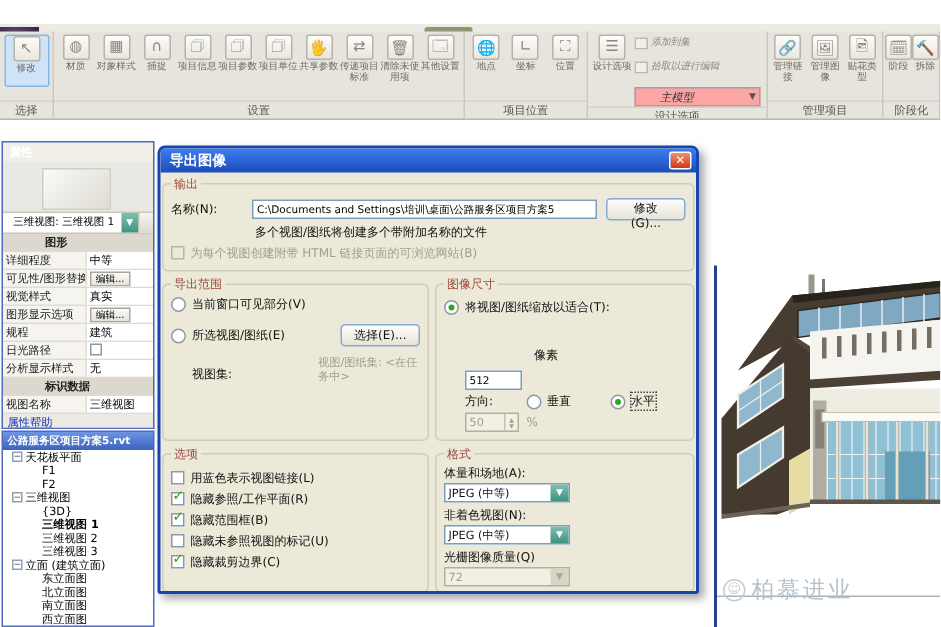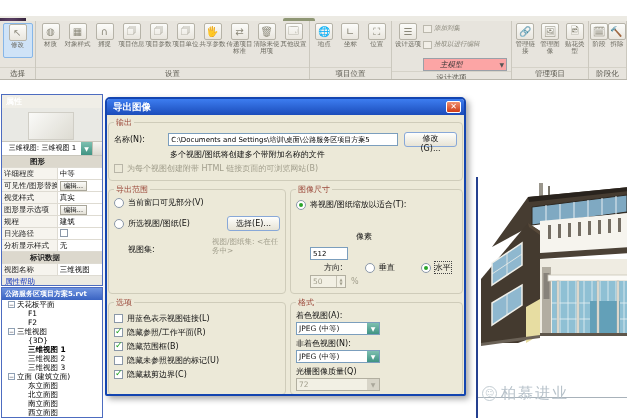--- a/index.html
+++ b/index.html
@@ -471,21 +471,21 @@
         <fieldset class="c2">
           <legend>图像尺寸</legend>
           <div class="chkrow" style="margin:2px 0">
             <span class="radio sel"></span>
             <span>将视图/图纸缩放以适合(T):</span>
           </div>
           <div class="frow" style="margin-left:14px">
             <input class="xp-input" style="width: 38px; margin-top: 35px;" value="512">
             <span style="margin-left:8px">像素</span>
           </div>
-          <div class="frow" style="margin-left:28px; gap:4px">
+          <div class="frow" style="margin-left:14px; gap:4px">
             <span>方向:</span>
             <span class="radio" style="margin-left:18px"></span>
             <span>垂直</span>
             <span class="radio sel" style="margin-left:22px"></span>
             <span class="focusbox">水平</span>
           </div>
           <div class="frow" style="margin-left:14px">
             <span class="spin">
               <span class="sv">50</span>
               <span class="sarr">▲<br>▼</span>
@@ -515,21 +515,21 @@
               <span>隐藏未参照视图的标记(U)</span>
             </div>
           <div class="chkrow">
               <span class="chk checked"></span>
               <span>隐藏裁剪边界(C)</span>
             </div>
         </fieldset>
 
         <fieldset class="c2">
           <legend>格式</legend>
-          <div>着色视图(A):</div>
+          <div>体量和场地(A):</div>
           <div class="combo" style="margin:1px 0 3px">
             <span>JPEG (中等)</span>
             <span class="combo-arr">▼</span>
           </div>
           <div>非着色视图(N):</div>
           <div class="combo" style="margin:1px 0 3px">
             <span>JPEG (中等)</span>
             <span class="combo-arr">▼</span>
           </div>
           <div>光栅图像质量(Q)</div>

